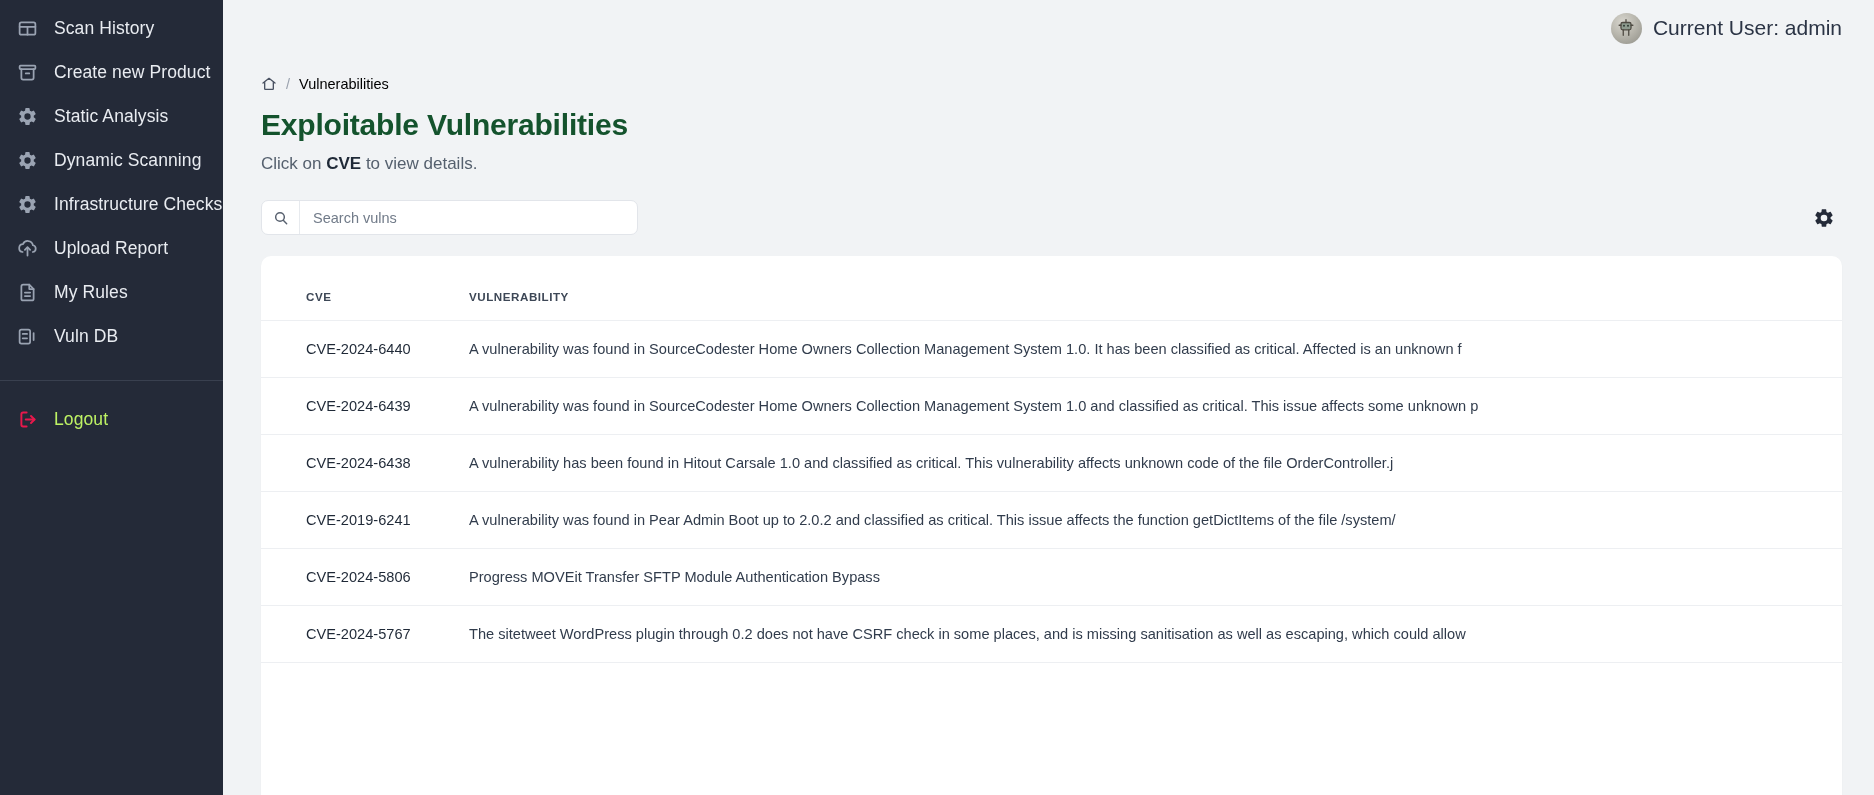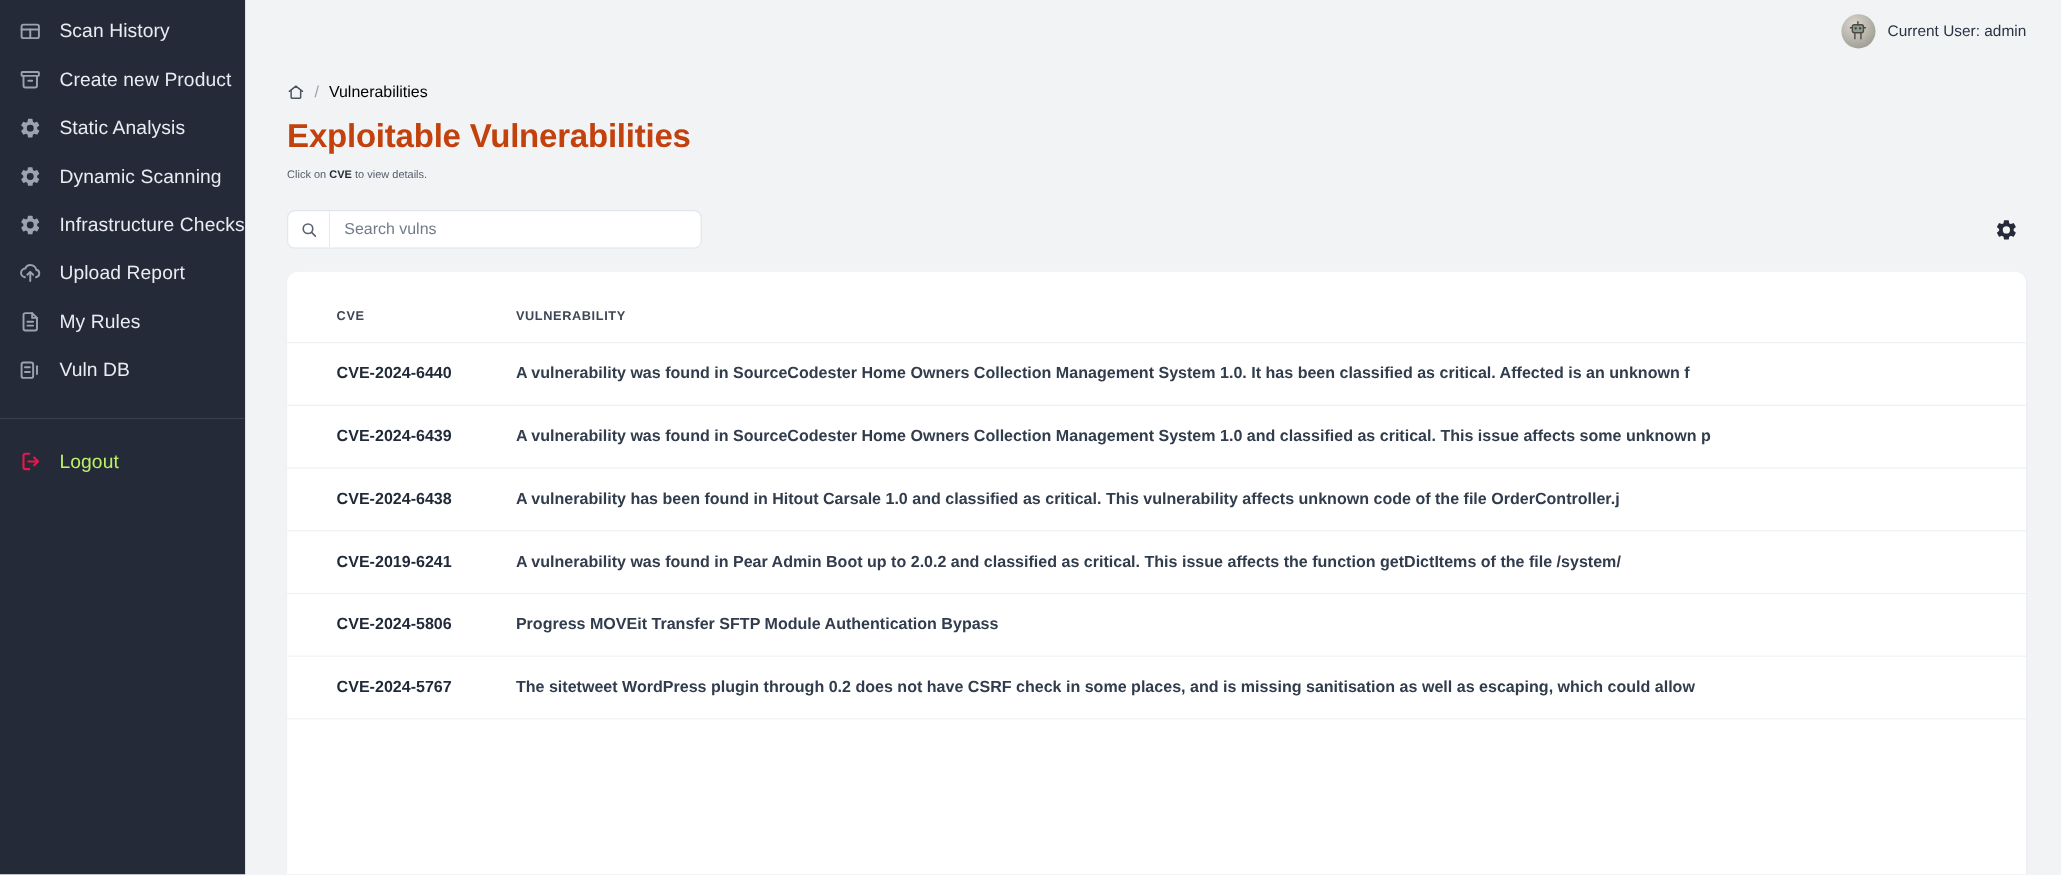--- a/index.html
+++ b/index.html
@@ -56,39 +56,39 @@
     padding-right: 32px;
   }
   .user-box { display: flex; align-items: center; gap: 11px; cursor: pointer; }
   .avatar {
     width: 31px; height: 31px; border-radius: 50%;
     background: radial-gradient(circle at 38% 30%, #d8d6cf 0%, #b9b7ae 45%, #8e8d85 100%);
     display: flex; align-items: center; justify-content: center;
     overflow: hidden;
   }
   .avatar svg { width: 22px; height: 22px; display: block; }
-  .user-text { font-size: 14px; color: #2b3445; white-space: nowrap; }
+  .user-text { font-size: 21px; color: #2b3445; white-space: nowrap; }
 
   .content { padding: 0 32px 0 38px; flex: 1; display: flex; flex-direction: column; min-height: 0; }
 
   .breadcrumb {
     display: flex; align-items: center; gap: 9px;
     font-size: 14.5px; color: #6b7482;
     margin-top: 20px;
   }
   .breadcrumb .home-ico { width: 16px; height: 16px; color: #4a5262; display: block; }
   .breadcrumb .sep { color: #9aa2ae; }
   .breadcrumb .crumb { color: #000000; cursor: pointer; }
 
   .page-title {
-    font-size: 30px; font-weight: bold; color: #c2410c;
+    font-size: 30px; font-weight: bold; color: #14532d;
     margin-top: 16px; letter-spacing: -.2px;
   }
   .subtitle {
-    font-size: 10px; color: #55606e; margin-top: 12px;
+    font-size: 17px; color: #55606e; margin-top: 12px;
   }
   .subtitle b { color: #1f2937; font-weight: bold; }
 
   .toolbar {
     display: flex; align-items: center; justify-content: space-between;
     margin-top: 26px;
   }
   .search-box {
     display: flex; align-items: stretch;
     width: 377px; height: 35px;
@@ -133,21 +133,21 @@
     color: #3d4756;
     padding: 34px 0 17px 0;
     border-bottom: 1px solid #edeff2;
   }
   th.col-cve, td.col-cve { width: 208px; padding-left: 45px; }
   th.col-vuln, td.col-vuln { padding-left: 0; }
   tbody td {
     font-size: 14.6px; color: #313c4c;
     padding-top: 20px; padding-bottom: 20px;
     border-bottom: 1px solid #edeff2;
-    white-space: nowrap; overflow: hidden; font-weight: bold;
+    white-space: nowrap; overflow: hidden;
   }
   tbody td.col-cve { color: #1f2937; }
   tbody tr { cursor: pointer; }
 </style>
 </head>
 <body>
 
 <div class="app">
 
   <nav class="sidebar">

